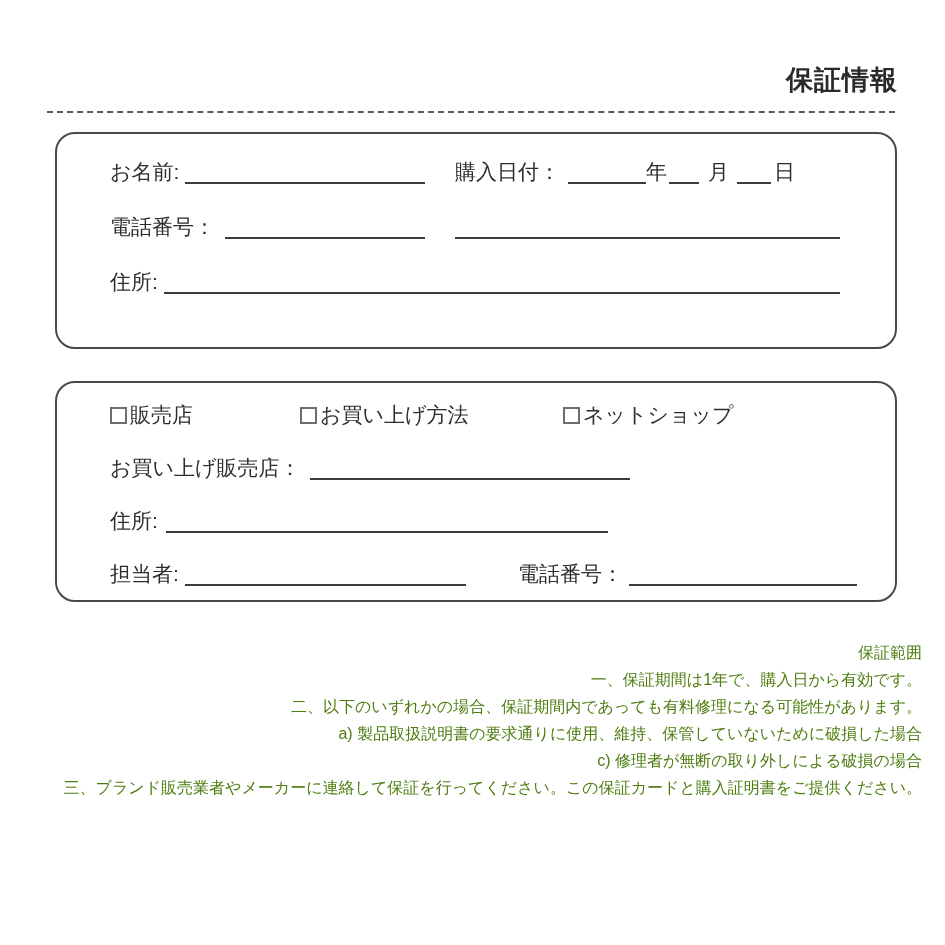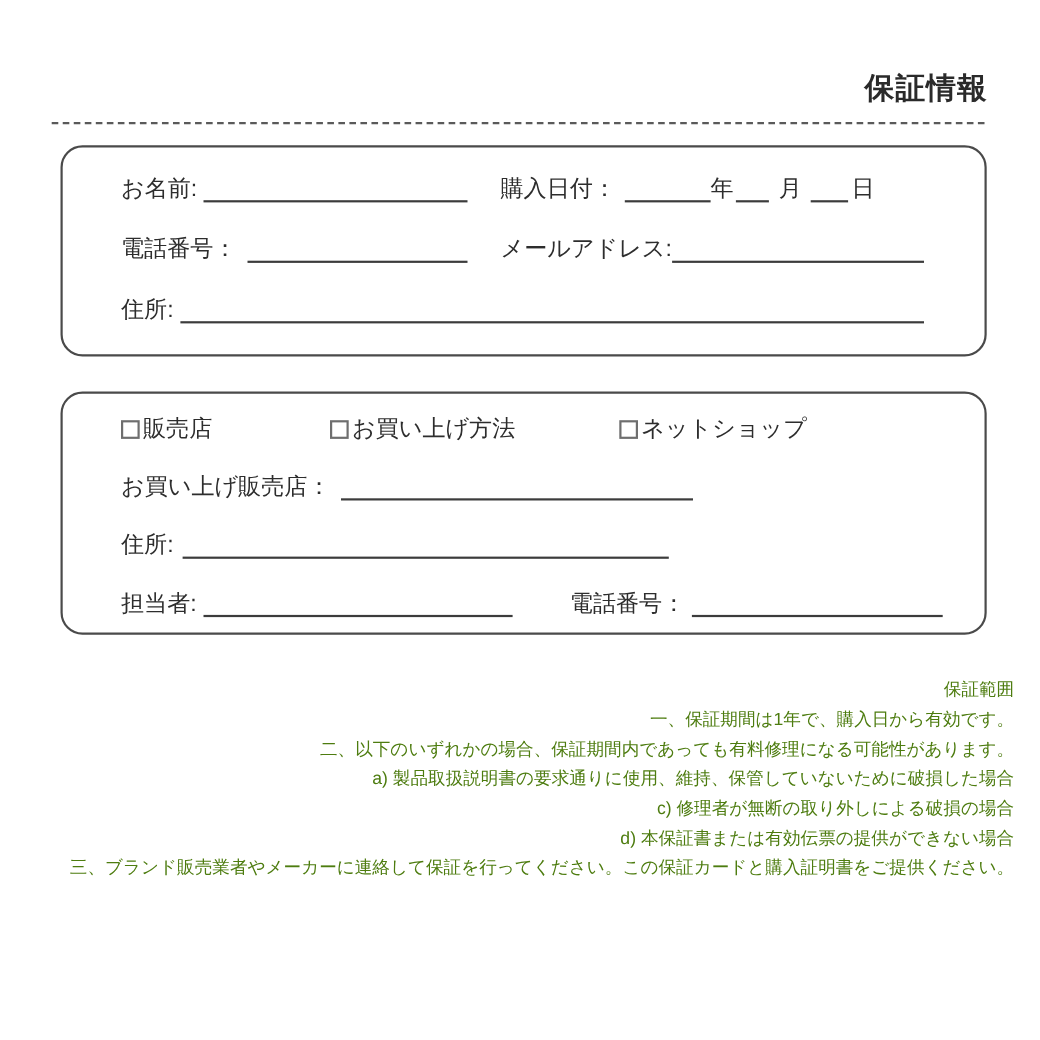--- a/index.html
+++ b/index.html
@@ -20,21 +20,21 @@
     margin-top: 13px; width: 848px;
     border-top: 2px dashed #5a5a5a;
   }
 
   
   .box {
     width: 842px; margin-left: 8px;
     border: 2px solid #4a4a4a; border-radius: 20px;
     background: #fff;
   }
-  .box1 { margin-top: 19px; height: 192px; padding: 26px 55px 0 53px; }
+  .box1 { margin-top: 19px; height: 217px; padding: 26px 55px 0 53px; }
   .box2 { margin-top: 32px; height: 221px; padding: 20px 38px 0 53px; }
 
   .row { display: flex; align-items: flex-end; line-height: 24px; }
   .box1 .row { margin-bottom: 31px; }
   .box2 .row { margin-bottom: 29px; }
 
   .lbl { font-size: 21px; white-space: nowrap; color: #2d2d2d; }
 
   .line {
     display: inline-block; height: 7px;
@@ -98,21 +98,20 @@
         <span class="lbl">日</span>
         <span class="date-slack"></span>
       </div>
     </div>
     <div class="row">
       <div class="fg f-left">
         <span class="lbl">電話番号：</span>
         <span class="line grow ml10"></span>
       </div>
       <div class="fg f-right">
-        <span class="lbl">メールアドレス:</span>
         <span class="line grow"></span>
       </div>
     </div>
     <div class="row">
       <span class="lbl">住所:</span>
       <span class="line grow ml6"></span>
     </div>
   </section>
 
   <section class="box box2">
@@ -149,17 +148,16 @@
       </div>
     </div>
   </section>
 
   <div class="terms">
     <p>保証範囲</p>
     <p>一、保証期間は1年で、購入日から有効です。</p>
     <p>二、以下のいずれかの場合、保証期間内であっても有料修理になる可能性があります。</p>
     <p class="indent">a) 製品取扱説明書の要求通りに使用、維持、保管していないために破損した場合</p>
     <p class="indent">c) 修理者が無断の取り外しによる破損の場合</p>
-    <p class="indent">d) 本保証書または有効伝票の提供ができない場合</p>
     <p>三、ブランド販売業者やメーカーに連絡して保証を行ってください。この保証カードと購入証明書をご提供ください。</p>
   </div>
 
 </div>
 
 </body></html>

